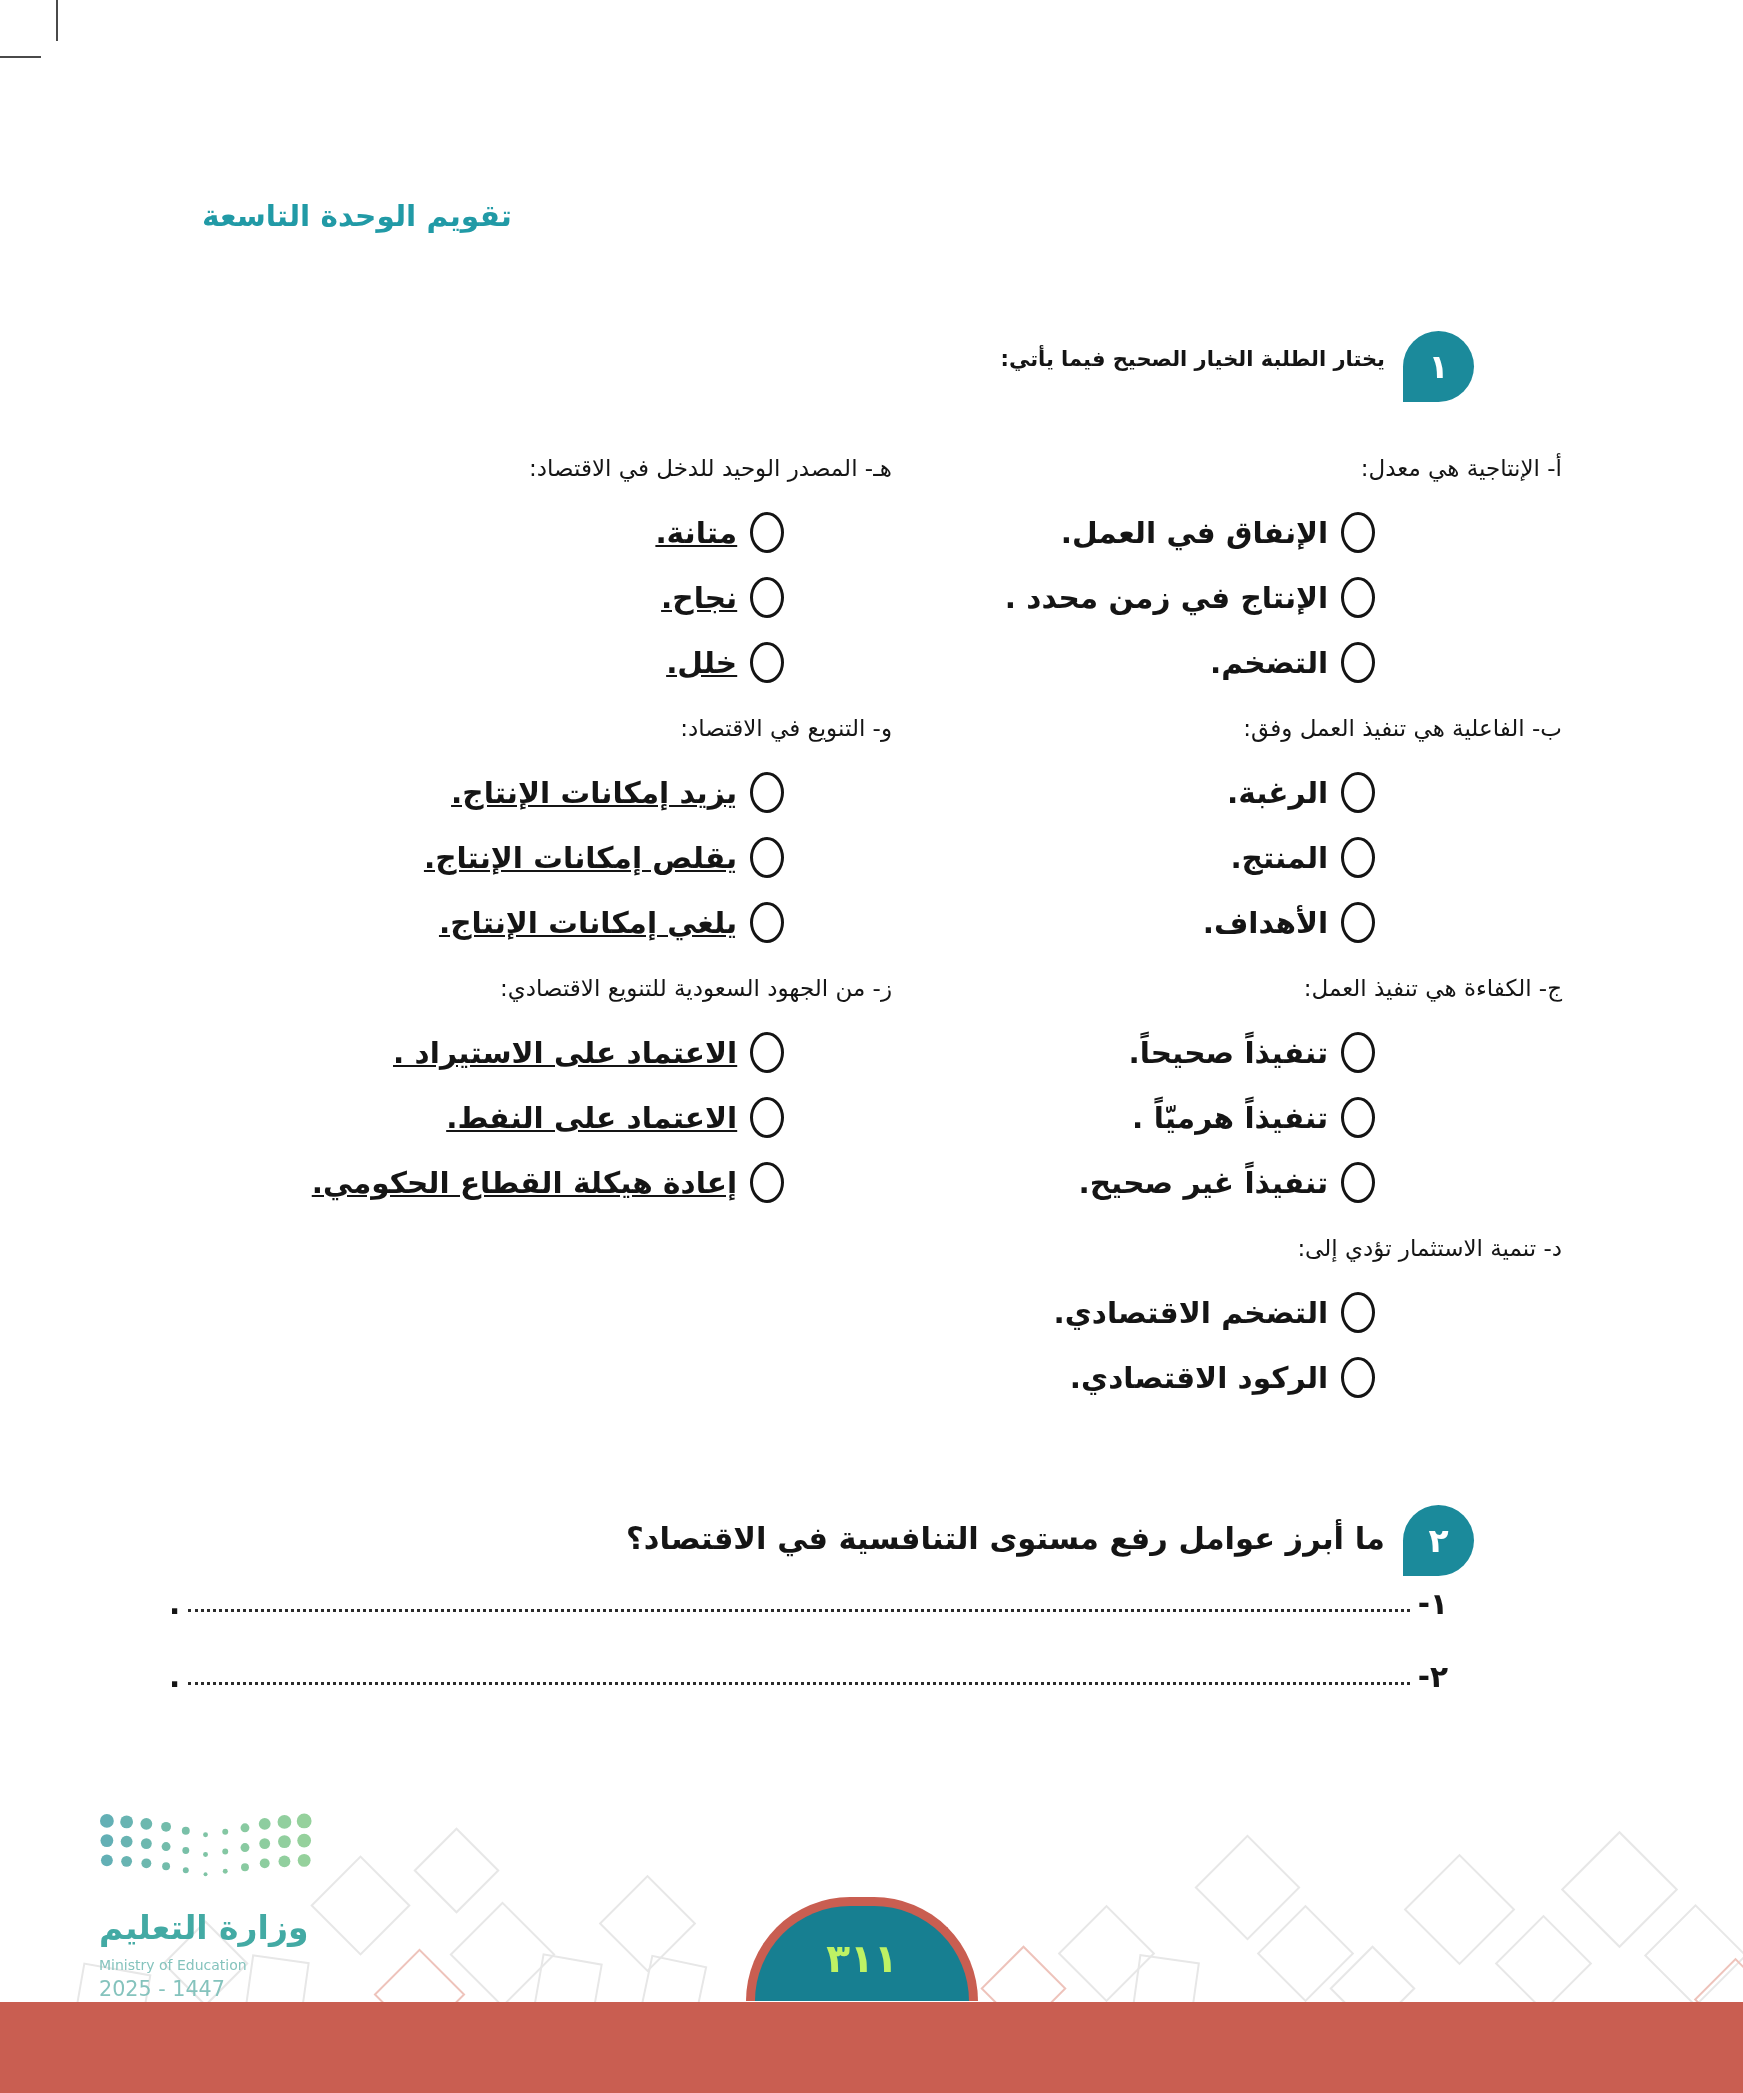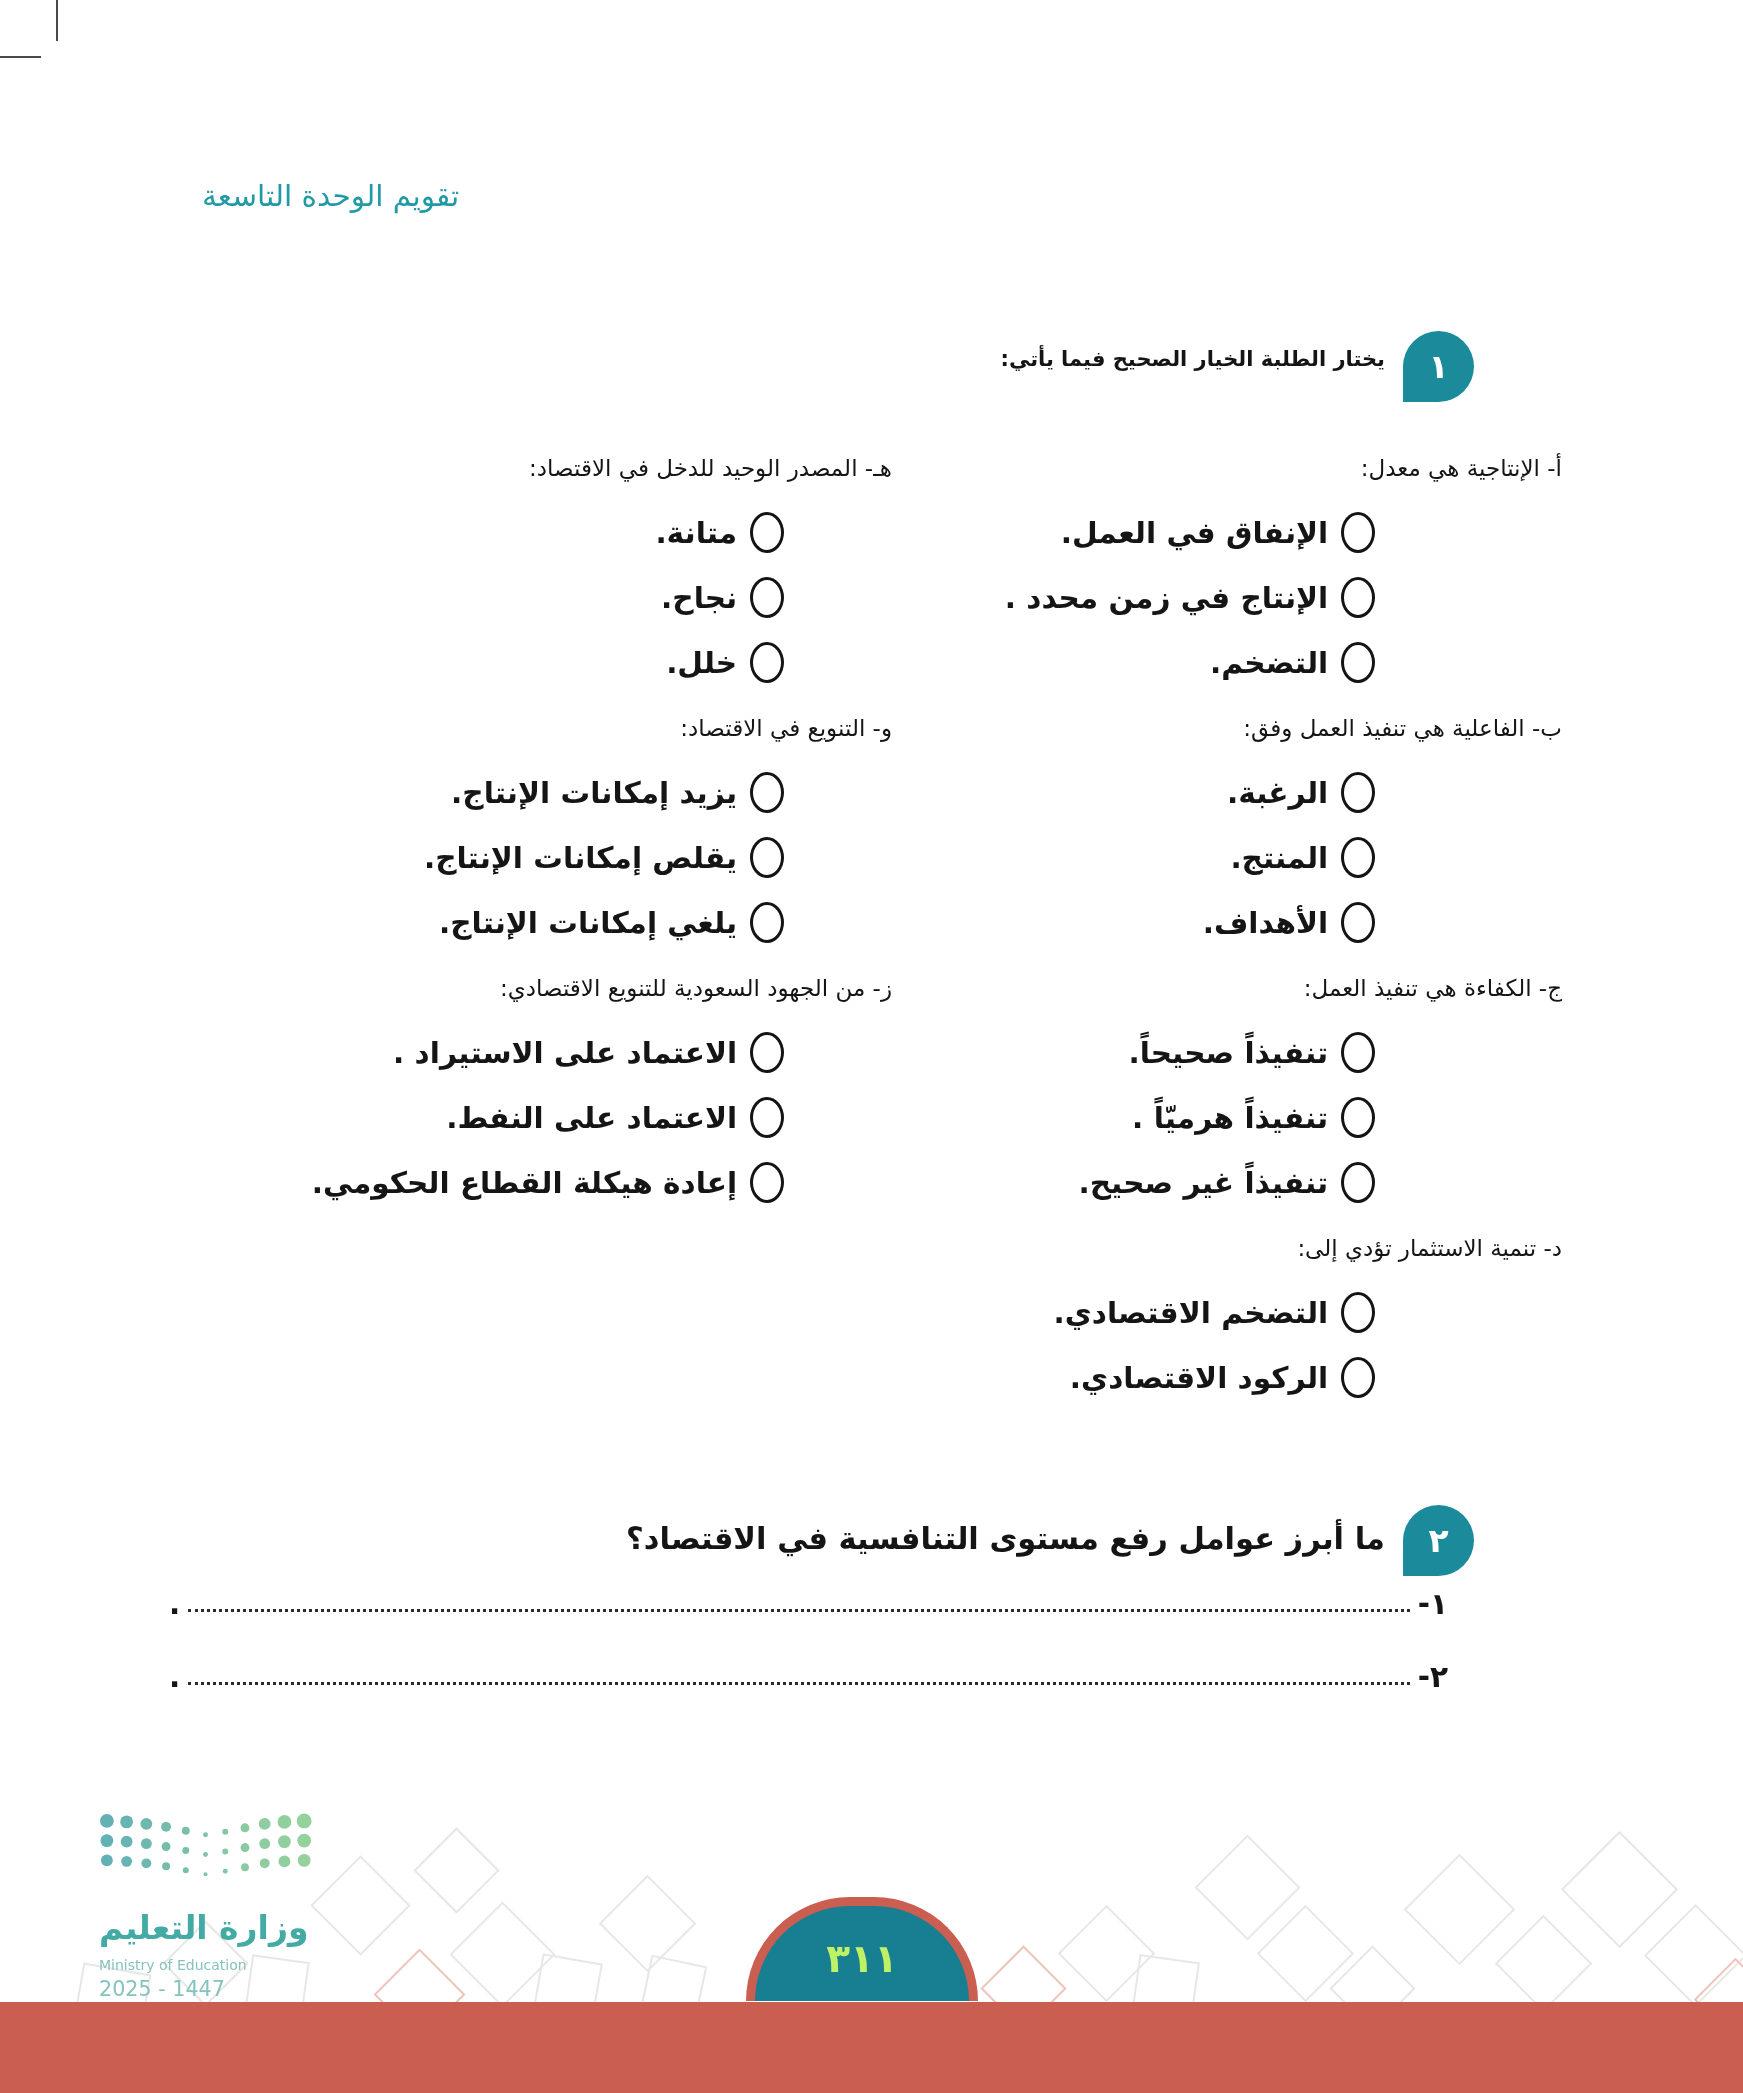--- a/index.html
+++ b/index.html
@@ -14,42 +14,42 @@
   html,body{margin:0;padding:0;background:#fff;}
   .page{
     position:relative;width:1744px;height:2093px;background:#ffffff;
     font-family:"DejaVu Sans",sans-serif;direction:rtl;overflow:hidden;color:var(--text-black);
   }
   
   .crop-v{position:absolute;left:56px;top:0;width:2px;height:41px;background:#4a4a4a;}
   .crop-h{position:absolute;left:0;top:56px;width:41px;height:2px;background:#4a4a4a;}
 
   .page-header{
-    position:absolute;left:202px;top:179px;direction:rtl;
-    color:var(--header-teal);font-size:29.6px;font-weight:normal;white-space:nowrap;
+    position:absolute;left:202px;top:199px;direction:rtl;
+    color:var(--header-teal);font-size:29.6px;font-weight:bold;white-space:nowrap;
   }
 
   .q-badge{
     position:absolute;width:71px;height:71px;background:var(--accent-teal);
     border-radius:50% 50% 50% 0;color:#fff;display:flex;align-items:center;justify-content:center;
     font-size:33px;font-weight:bold;z-index:2;
   }
   #q1-badge{right:270px;top:331px;}
   #q2-badge{right:270px;top:1505px;}
   .q-title{position:absolute;right:359px;font-size:21px;font-weight:bold;white-space:nowrap;color:var(--text-black);}
   #q1-title{top:347px;}
   #q2-title{top:1521px;font-size:30.5px;}
 
   .col{position:absolute;top:435px;}
   .col-right{right:182px;width:576px;}
   .col-left{right:852px;width:670px;}
   .group-label{height:65px;display:flex;align-items:center;font-size:23px;font-weight:normal;white-space:nowrap;}
   .opt{height:65px;display:flex;align-items:center;gap:12.8px;}
   .col-right .opt{padding-right:187px;}
-  .col-left .opt{padding-right:108px;}
+  .col-left .opt{padding-right:108px;text-decoration:underline;}
   .radio{width:34px;height:41px;border:3.9px solid #141414;border-radius:50%;flex:none;background:#fff;box-sizing:border-box;}
   .opt-text{font-size:29.6px;font-weight:bold;white-space:nowrap;}
 
   .ans-line{position:absolute;right:296px;left:169px;height:45px;display:flex;align-items:flex-end;gap:7.9px;font-size:29.6px;font-weight:bold;}
   #ans-line-1{top:1576px;}
   #ans-line-2{top:1649px;}
   .ans-num{line-height:1.1;}
   .ans-dots{flex:1;height:0;border-bottom:3px dotted #2b2b2b;margin-bottom:8.9px;}
   .ans-end{line-height:1.1;}
 

